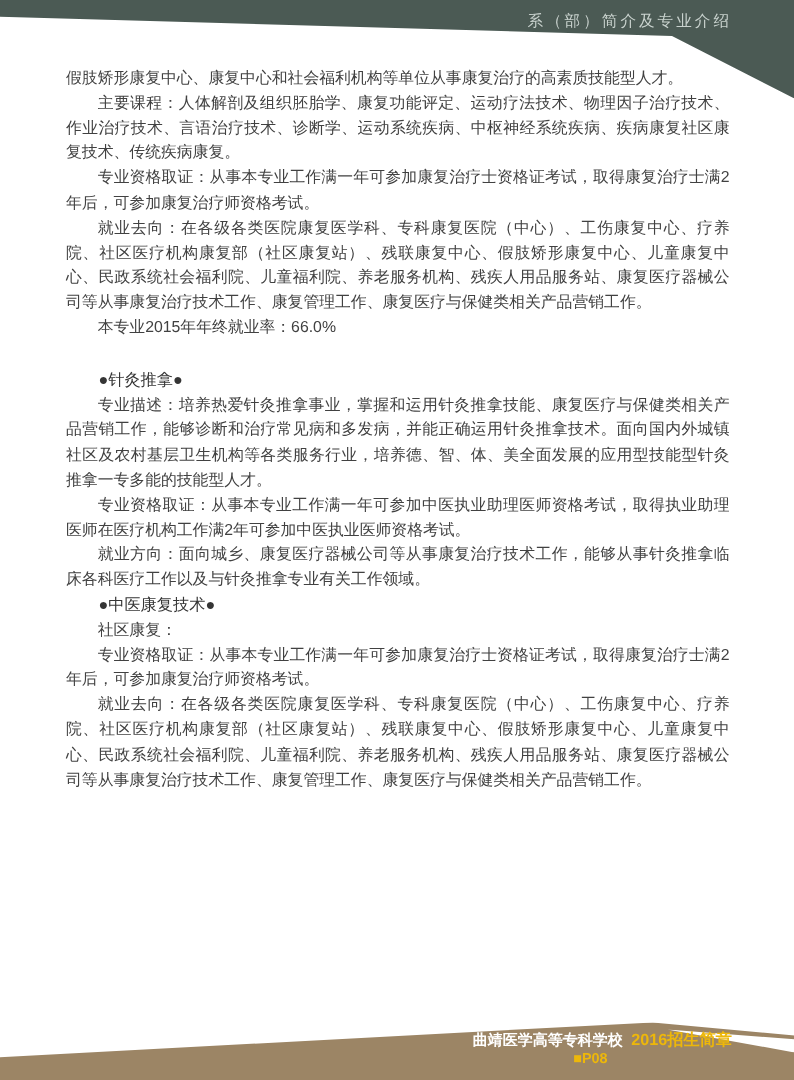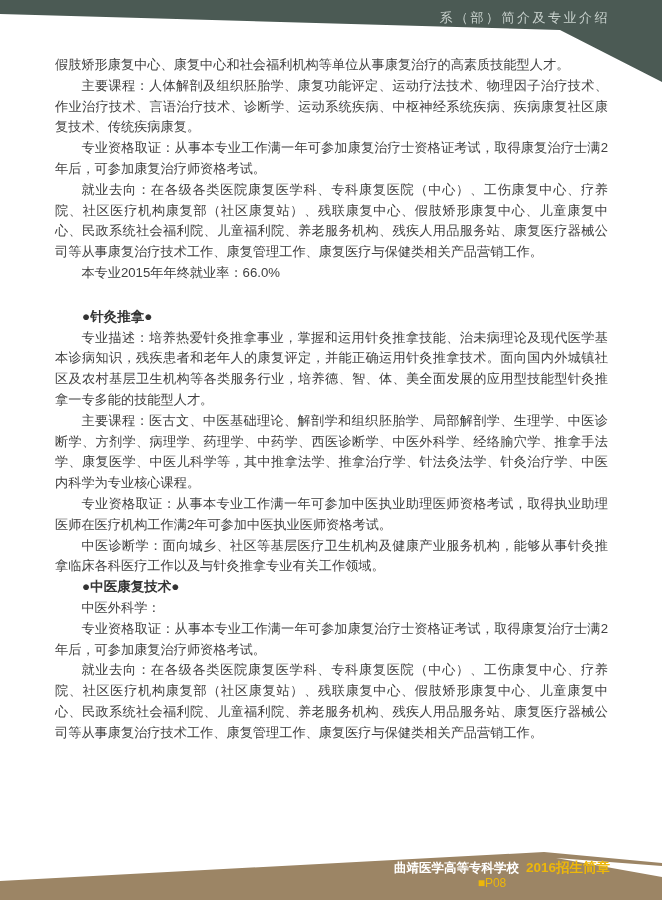--- a/index.html
+++ b/index.html
@@ -22,21 +22,21 @@
   }
   
   .content {
     position:absolute; top:55px; left:55px; width:553px;
     font-size:13.2px; line-height:20.8px; color:#414141;
     text-align:justify; word-break:break-all;
   }
   .para { margin:0; text-indent:2em; }
   .para.no-indent { text-indent:0; }
   .sec-heading {
-    font-weight:bold; text-indent:2em; font-size:13.5px;
+    font-weight:normal; text-indent:2em; font-size:13.5px;
     color:#353535; margin:0;
   }
   .sec-heading.gap1 { margin-top:23px; }
   .sec-heading.gap2 { }
   
   .footer-band {
     position:absolute; left:0; top:845px; width:662px; height:55px;
     background:#9c8565;
     clip-path:polygon(0 36px, 544px 7px, 662px 18px, 662px 55px, 0 55px);
     z-index:1;
@@ -46,44 +46,43 @@
     background:#ffffff;
     clip-path:polygon(556px 13px, 662px 21px, 662px 32px);
     z-index:2;
   }
   .footer-text {
     position:absolute; right:52px; top:859px; z-index:3;
     text-align:center; line-height:15px; white-space:nowrap;
   }
   .footer-school { color:#ffffff; font-weight:bold; font-size:12.5px; }
   .footer-brochure { color:#edb70a; font-weight:bold; font-size:13.5px; margin-left:7px; }
-  .footer-page { color:#edb70a; font-weight:normal; font-size:12px; padding-right:20px; }
+  .footer-page { color:#edb70a; font-weight:bold; font-size:12px; padding-right:20px; }
 </style>
 </head>
 <body>
 
 <div class="header-band"></div>
 <div class="header-title">系（部）简介及专业介绍</div>
 
 <div class="content">
 
   <p class="para no-indent">假肢矫形康复中心、康复中心和社会福利机构等单位从事康复治疗的高素质技能型人才。</p>
   <p class="para">主要课程：人体解剖及组织胚胎学、康复功能评定、运动疗法技术、物理因子治疗技术、作业治疗技术、言语治疗技术、诊断学、运动系统疾病、中枢神经系统疾病、疾病康复社区康复技术、传统疾病康复。</p>
   <p class="para">专业资格取证：从事本专业工作满一年可参加康复治疗士资格证考试，取得康复治疗士满2年后，可参加康复治疗师资格考试。</p>
   <p class="para">就业去向：在各级各类医院康复医学科、专科康复医院（中心）、工伤康复中心、疗养院、社区医疗机构康复部（社区康复站）、残联康复中心、假肢矫形康复中心、儿童康复中心、民政系统社会福利院、儿童福利院、养老服务机构、残疾人用品服务站、康复医疗器械公司等从事康复治疗技术工作、康复管理工作、康复医疗与保健类相关产品营销工作。</p>
   <p class="para">本专业2015年年终就业率：66.0%</p>
 
   <p class="sec-heading gap1">●针灸推拿●</p>
-  <p class="para">专业描述：培养热爱针灸推拿事业，掌握和运用针灸推拿技能、治未病理论及现代医学基本诊病知识，残疾患者和老年人的康复评定，并能正确运用针灸推拿技术。面向国内外城镇社区及农村基层卫生机构等各类服务行业，培养德、智、体、美全面发展的应用型技能型针灸推拿一专多能的技能型人才。</p>
-  <p class="para">主要课程：医古文、中医基础理论、解剖学和组织胚胎学、局部解剖学、生理学、中医诊断学、方剂学、病理学、药理学、中药学、西医诊断学、中医外科学、经络腧穴学、推拿手法学、康复医学、中医儿科学等，其中推拿法学、推拿治疗学、针法灸法学、针灸治疗学、中医内科学为专业核心课程。</p>
+  <p class="para">专业描述：培养热爱针灸推拿事业，掌握和运用针灸推拿技能、康复医疗与保健类相关产品营销工作，能够诊断和治疗常见病和多发病，并能正确运用针灸推拿技术。面向国内外城镇社区及农村基层卫生机构等各类服务行业，培养德、智、体、美全面发展的应用型技能型针灸推拿一专多能的技能型人才。</p>
   <p class="para">专业资格取证：从事本专业工作满一年可参加中医执业助理医师资格考试，取得执业助理医师在医疗机构工作满2年可参加中医执业医师资格考试。</p>
-  <p class="para">中医诊断学：面向城乡、社区等基层医疗卫生机构及健康产业服务机构，能够从事针灸推拿临床各科医疗工作以及与针灸推拿专业有关工作领域。</p>
+  <p class="para">就业方向：面向城乡、康复医疗器械公司等从事康复治疗技术工作，能够从事针灸推拿临床各科医疗工作以及与针灸推拿专业有关工作领域。</p>
 
   <p class="sec-heading gap2">●中医康复技术●</p>
-  <p class="para">中医外科学：</p>
+  <p class="para">社区康复：</p>
   <p class="para">专业资格取证：从事本专业工作满一年可参加康复治疗士资格证考试，取得康复治疗士满2年后，可参加康复治疗师资格考试。</p>
   <p class="para">就业去向：在各级各类医院康复医学科、专科康复医院（中心）、工伤康复中心、疗养院、社区医疗机构康复部（社区康复站）、残联康复中心、假肢矫形康复中心、儿童康复中心、民政系统社会福利院、儿童福利院、养老服务机构、残疾人用品服务站、康复医疗器械公司等从事康复治疗技术工作、康复管理工作、康复医疗与保健类相关产品营销工作。</p>
 
 </div>
 
 <div class="footer-band"></div>
 <div class="footer-notch"></div>
 <div class="footer-text">
   <div>
     <span class="footer-school">曲靖医学高等专科学校</span><span class="footer-brochure">2016招生简章</span>

